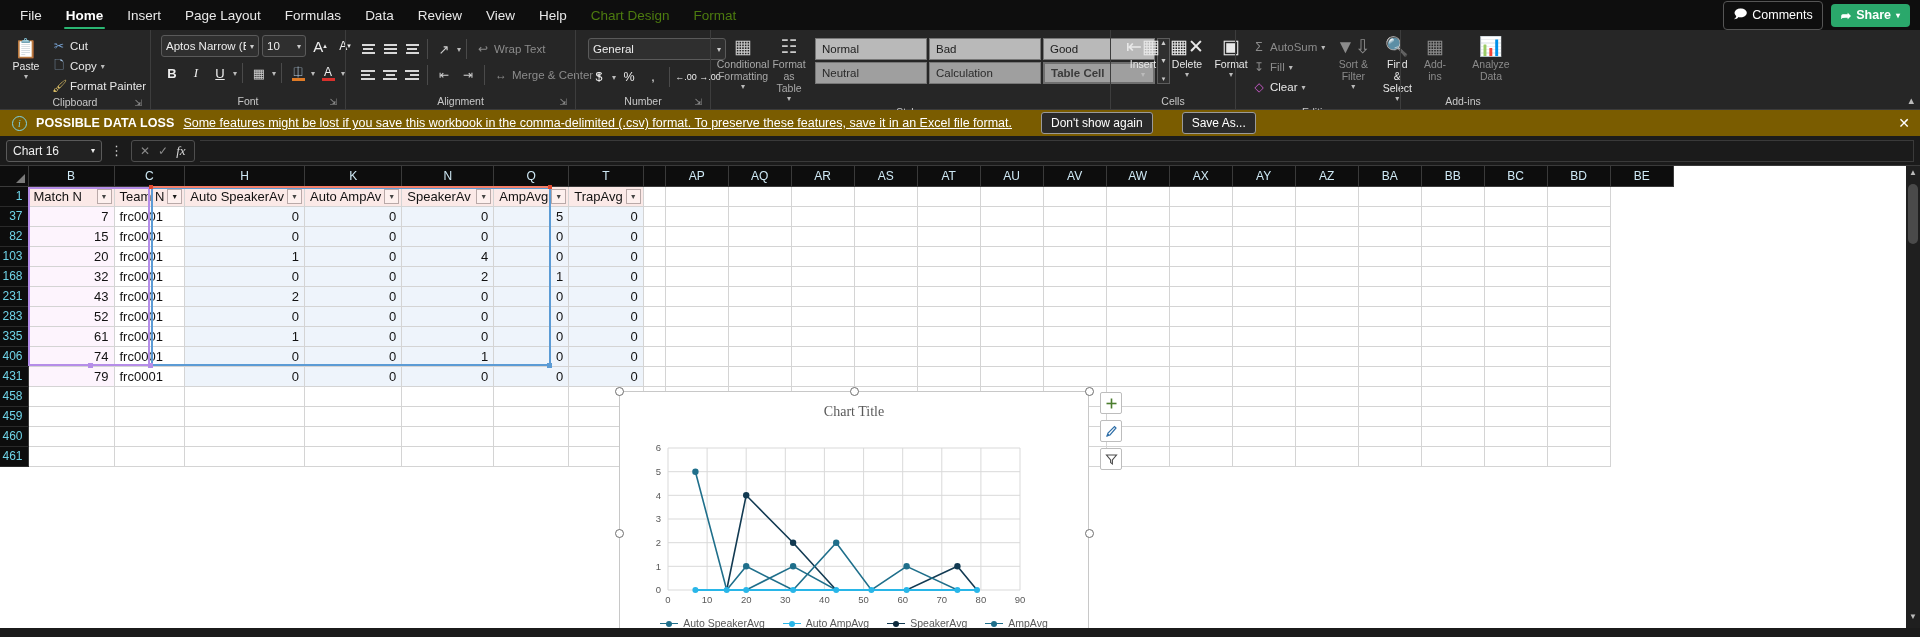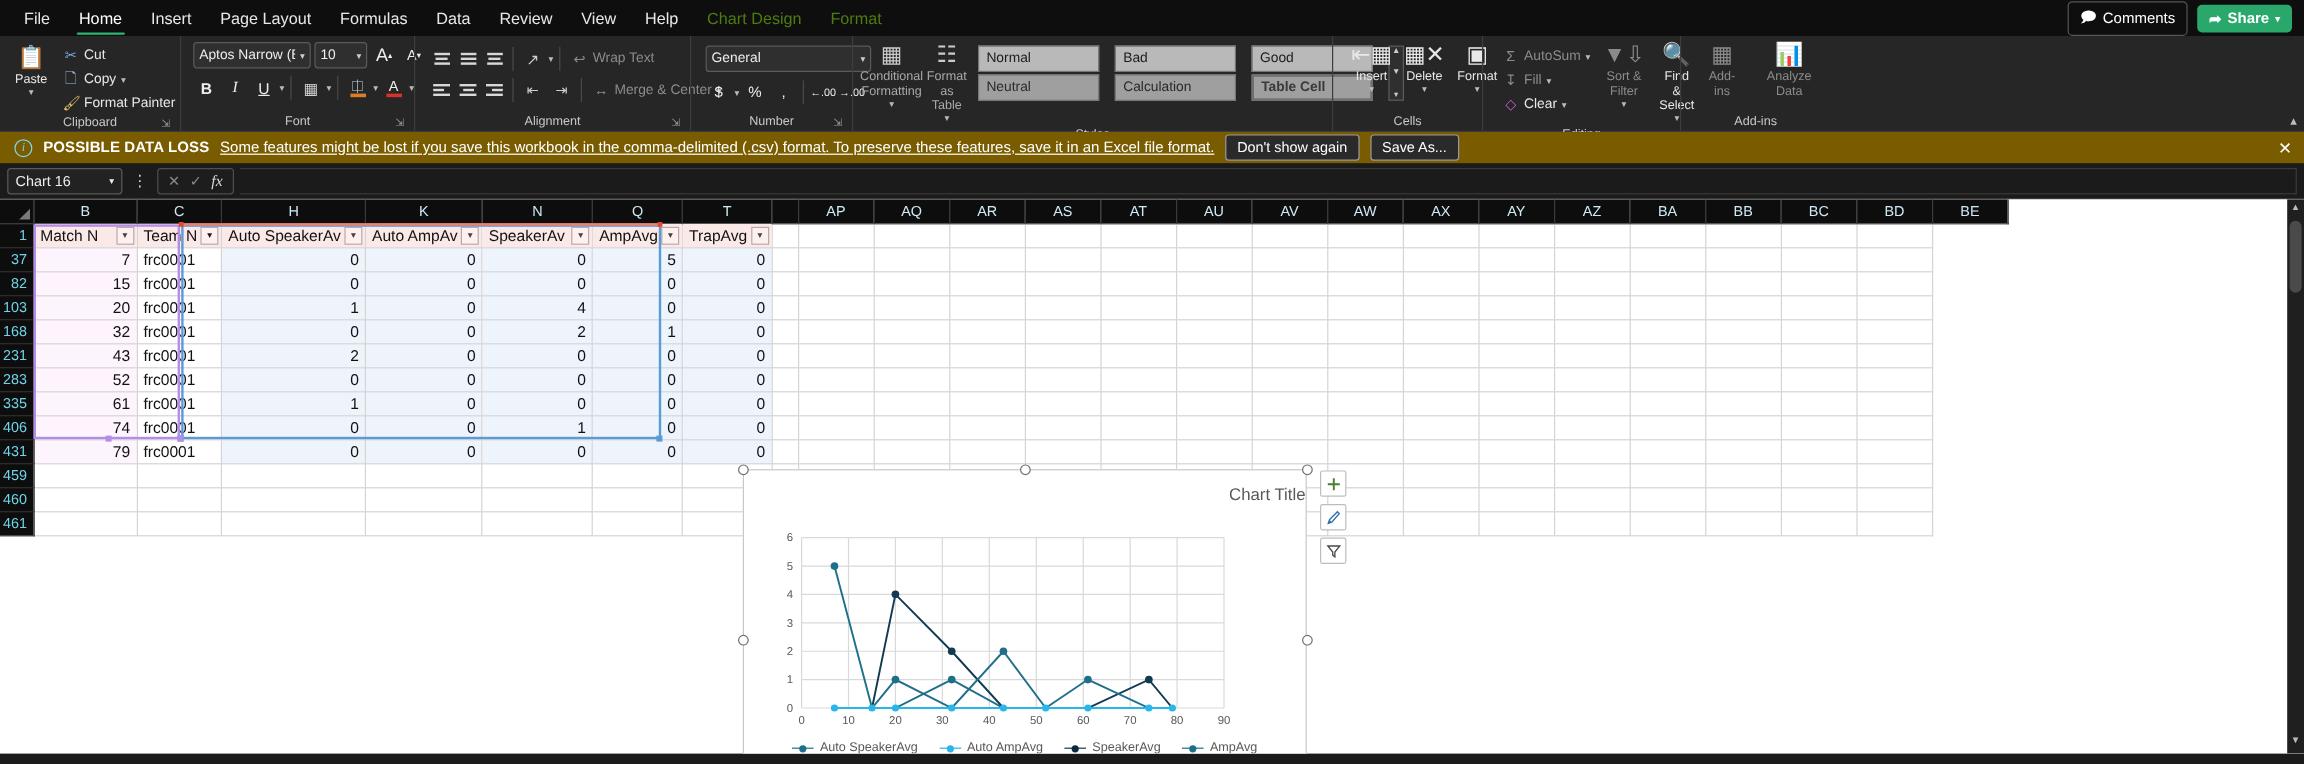--- a/index.html
+++ b/index.html
@@ -13,21 +13,21 @@
   .titlebar {
     height: 30px; background: #0e0e0e; display: flex; align-items: center;
     position: relative; padding-left: 8px;
   }
   .tabs { display: flex; align-items: center; height: 30px; }
   .tab {
     font-size: 13.5px; color: #e8e8e8; padding: 0 12px; height: 30px;
     display: flex; align-items: center; cursor: default; position: relative;
     white-space: nowrap;
   }
-  .tab.active { font-weight: normal; color: #ffffff; }
+  .tab.active { font-weight: bold; color: #ffffff; }
   .tab.active::after {
     content: ""; position: absolute; bottom: 1px; left: 10px; right: 10px;
     height: 2.5px; background: #2bb673; border-radius: 2px;
   }
   .tab.ctx { color: #4d7c0f; text-align: center; }
   .titlebar-right {
     position: absolute; right: 10px; top: 0; height: 30px;
     display: flex; align-items: center; gap: 8px;
   }
   .btn-comments {
@@ -95,21 +95,21 @@
   .alignrow { display: flex; align-items: center; gap: 2px; }
   .alico { width: 20px; height: 18px; display: flex; flex-direction: column;
            justify-content: center; gap: 2px; align-items: center; }
   .alico i { display:block; height: 2px; background: #d8d8d8; }
 
   
   .numrow2 { display: flex; align-items: center; gap: 2px; margin-top: 5px; }
 
   
   .stylecell {
-    width: 101px; height: 22px; font-size: 11.5px; display: flex; align-items: center;
+    width: 112px; height: 22px; font-size: 11.5px; display: flex; align-items: center;
     padding: 0 6px; border: 1px solid #777; color: #1c1c1c; background: #b9b9b9;
   }
   .stylecell.dk { background: #9f9f9f; color: #2a2a2a; }
   .stylecell.check { background: #9f9f9f; border: 2px solid #6f6f6f; font-weight: bold; color: #3a3a3a;}
   .gallery-scroll {
     display: flex; flex-direction: column; justify-content: space-between;
     width: 13px; height: 46px; border: 1px solid #5c5c5c; margin-left: 2px;
     font-size: 7px; color: #ccc; align-items: center; background: #2f2f2f;
   }
 
@@ -124,21 +124,21 @@
   }
   .warn-ico {
     width: 15px; height: 15px; border-radius: 50%; border: 1.5px solid #7fd4e8;
     color: #7fd4e8; font-size: 10px; display: flex; align-items: center;
     justify-content: center; font-family: "Liberation Serif", serif; font-style: italic;
   }
   .warn-title { font-weight: 600; letter-spacing: .1px; }
   .warn-link { text-decoration: underline; }
   .warn-btn {
     background: #2a2a2a; border: 1px solid #9a9a9a; color: #fff; font-size: 12px;
-    padding: 3px 9px; border-radius: 3px; margin-left: 0;
+    padding: 3px 9px; border-radius: 3px; margin-left: 20px;
   }
   .warn-close { position: absolute; right: 10px; font-size: 14px; color: #fff; }
 
   
   .formulabar {
     height: 30px; background: #1b1b1b; display: flex; align-items: center;
     gap: 5px; padding: 0 6px; border-bottom: 1px solid #3a3a3a;
   }
   .namebox {
     width: 96px; height: 22px; background: #222; border: 1px solid #5a5a5a;
@@ -200,22 +200,22 @@
   .ovl { position: absolute; pointer-events: none; }
   .purple-box { border: 2px solid #b58de8; }
   .blue-box { border: 2px solid #5b9bd5; }
 
   
   .chart-obj {
     position: absolute; left: 619px; top: 225px; width: 470px; height: 285px;
     background: #ffffff; border: 1px solid #c8c8c8;
   }
   .chart-title {
-    text-align: right; font-size: 14px; color: #595959; padding-top: 12px;
-    font-family: Liberation Sans, sans-serif;
+    text-align: center; font-size: 14px; color: #595959; padding-top: 12px;
+    font-family: Liberation Serif, serif;
   }
   .chart-handle {
     position: absolute; width: 9px; height: 9px; border-radius: 50%;
     background: #ffffff; border: 1.2px solid #6f6f6f; z-index: 5;
   }
   .chart-side-btns {
     position: absolute; left: 1100px; top: 226px; display: flex;
     flex-direction: column; gap: 6px; z-index: 6;
   }
   .cbtn {
@@ -881,20 +881,46 @@
           <td class="cell"></td>
       <td class="cell"></td>
           <td class="cell"></td>
       <td class="cell"></td>
           <td class="cell"></td>
       <td class="cell"></td>
           <td class="cell"></td>
       <td class="cell"></td>
     </tr>
     <tr>
+      <td class="rowhdr">458</td>
+      <td class="cell num"></td>
+          <td class="cell"></td>
+      <td class="cell"></td>
+          <td class="cell"></td>
+      <td class="cell"></td>
+          <td class="cell"></td>
+      <td class="cell"></td>
+          <td class="cell"></td>
+      <td class="cell"></td>
+          <td class="cell"></td>
+      <td class="cell"></td>
+          <td class="cell"></td>
+      <td class="cell"></td>
+          <td class="cell"></td>
+      <td class="cell"></td>
+          <td class="cell"></td>
+      <td class="cell"></td>
+          <td class="cell"></td>
+      <td class="cell"></td>
+          <td class="cell"></td>
+      <td class="cell"></td>
+          <td class="cell"></td>
+      <td class="cell"></td>
+    </tr>
+    <tr>
       <td class="rowhdr">459</td>
       <td class="cell num"></td>
           <td class="cell"></td>
       <td class="cell"></td>
           <td class="cell"></td>
       <td class="cell"></td>
           <td class="cell"></td>
       <td class="cell"></td>
           <td class="cell"></td>
       <td class="cell"></td>

